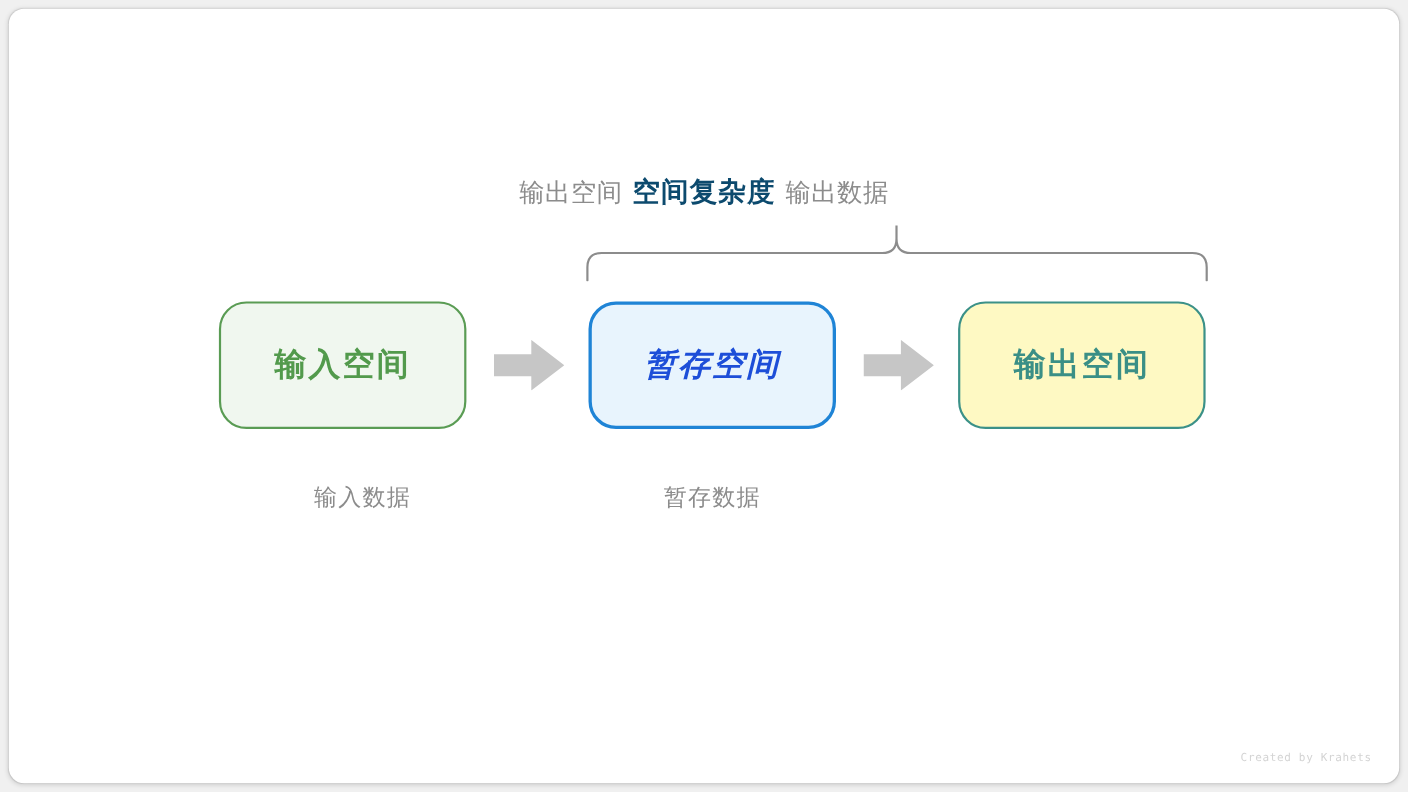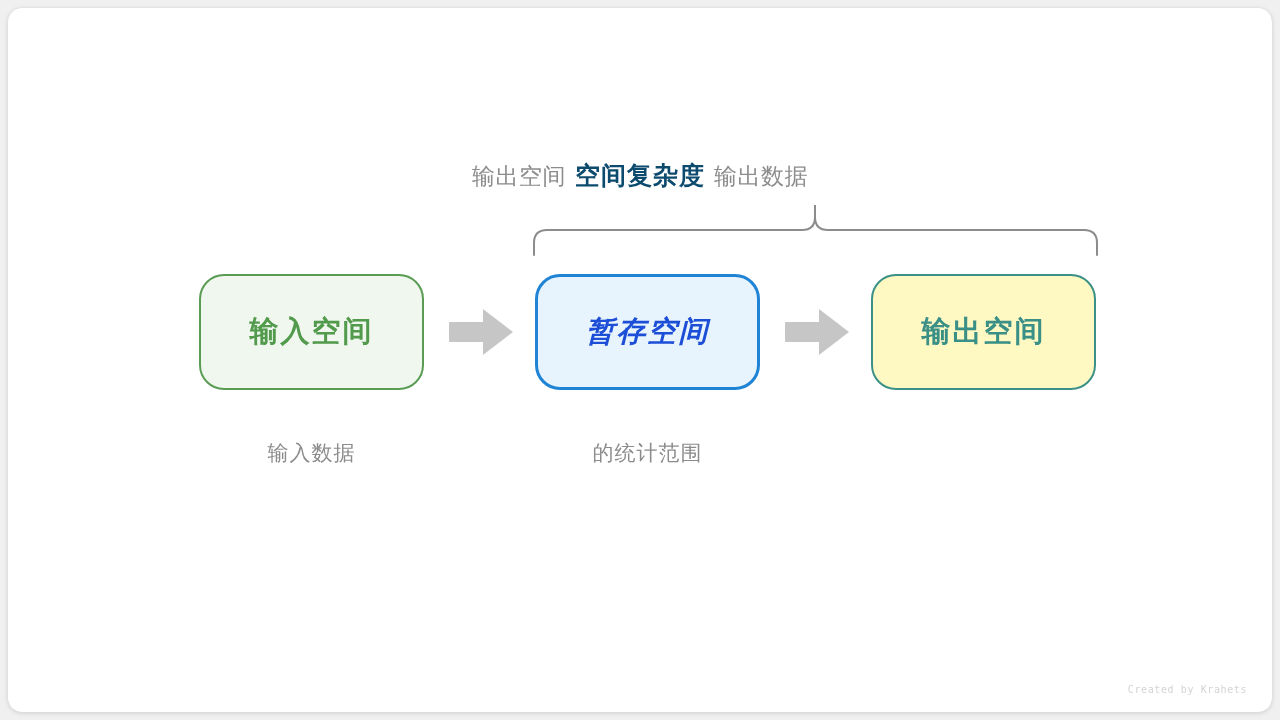--- a/index.html
+++ b/index.html
@@ -118,21 +118,21 @@
     width: 225px;
     text-align: center;
   }
   .sublabel {
     color: #8c8c8c;
     font-size: 21px;
     line-height: 48px;
     letter-spacing: 1px;
     white-space: nowrap;
   }
-  #sub-input  { left: 191px; }
+  #sub-input  { left: 209px; }
   #sub-temp   { left: 527px; }
   #sub-output { left: 863px; }
 
   
   #watermark {
     position: absolute;
     right: 25px;
     bottom: 17px;
     color: #d4d4d4;
     font-family: "DejaVu Sans Mono", "Liberation Mono", monospace;
@@ -188,19 +188,19 @@
     <svg width="64" height="46" viewBox="0 0 64 46" xmlns="http://www.w3.org/2000/svg">
       <path d="M0 13 L34 13 L34 0 L64 23 L34 46 L34 33 L0 33 Z" fill="#c6c6c6"></path>
     </svg>
   </div>
 
   <div class="sublabel-col" id="sub-input">
     <div class="sublabel">输入数据</div>
   </div>
 
   <div class="sublabel-col" id="sub-temp">
-    <div class="sublabel">的统计范围</div>
+    <div class="sublabel">暂存数据</div>
   </div>
 
 
   <div id="watermark">Created by Krahets</div>
 
 </div>
 
 </body></html>

